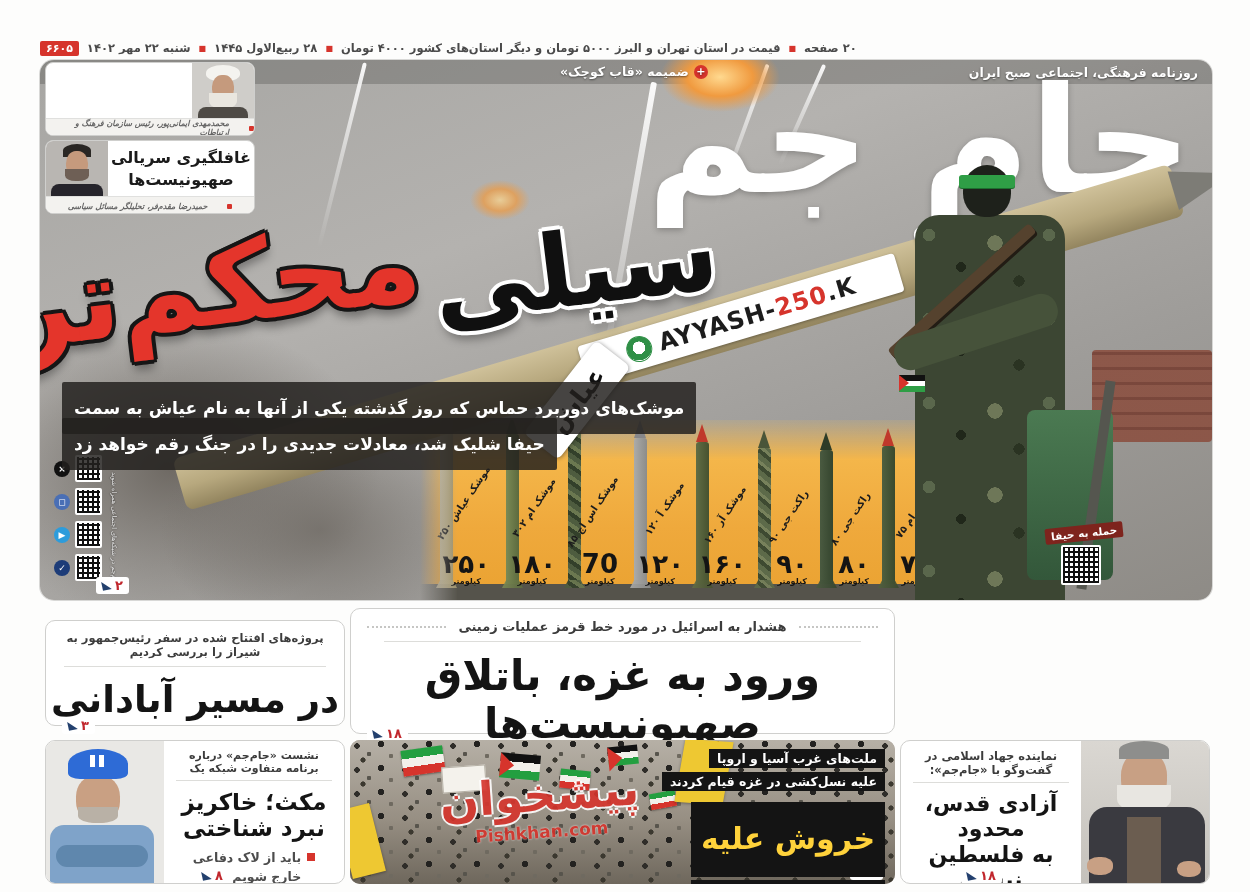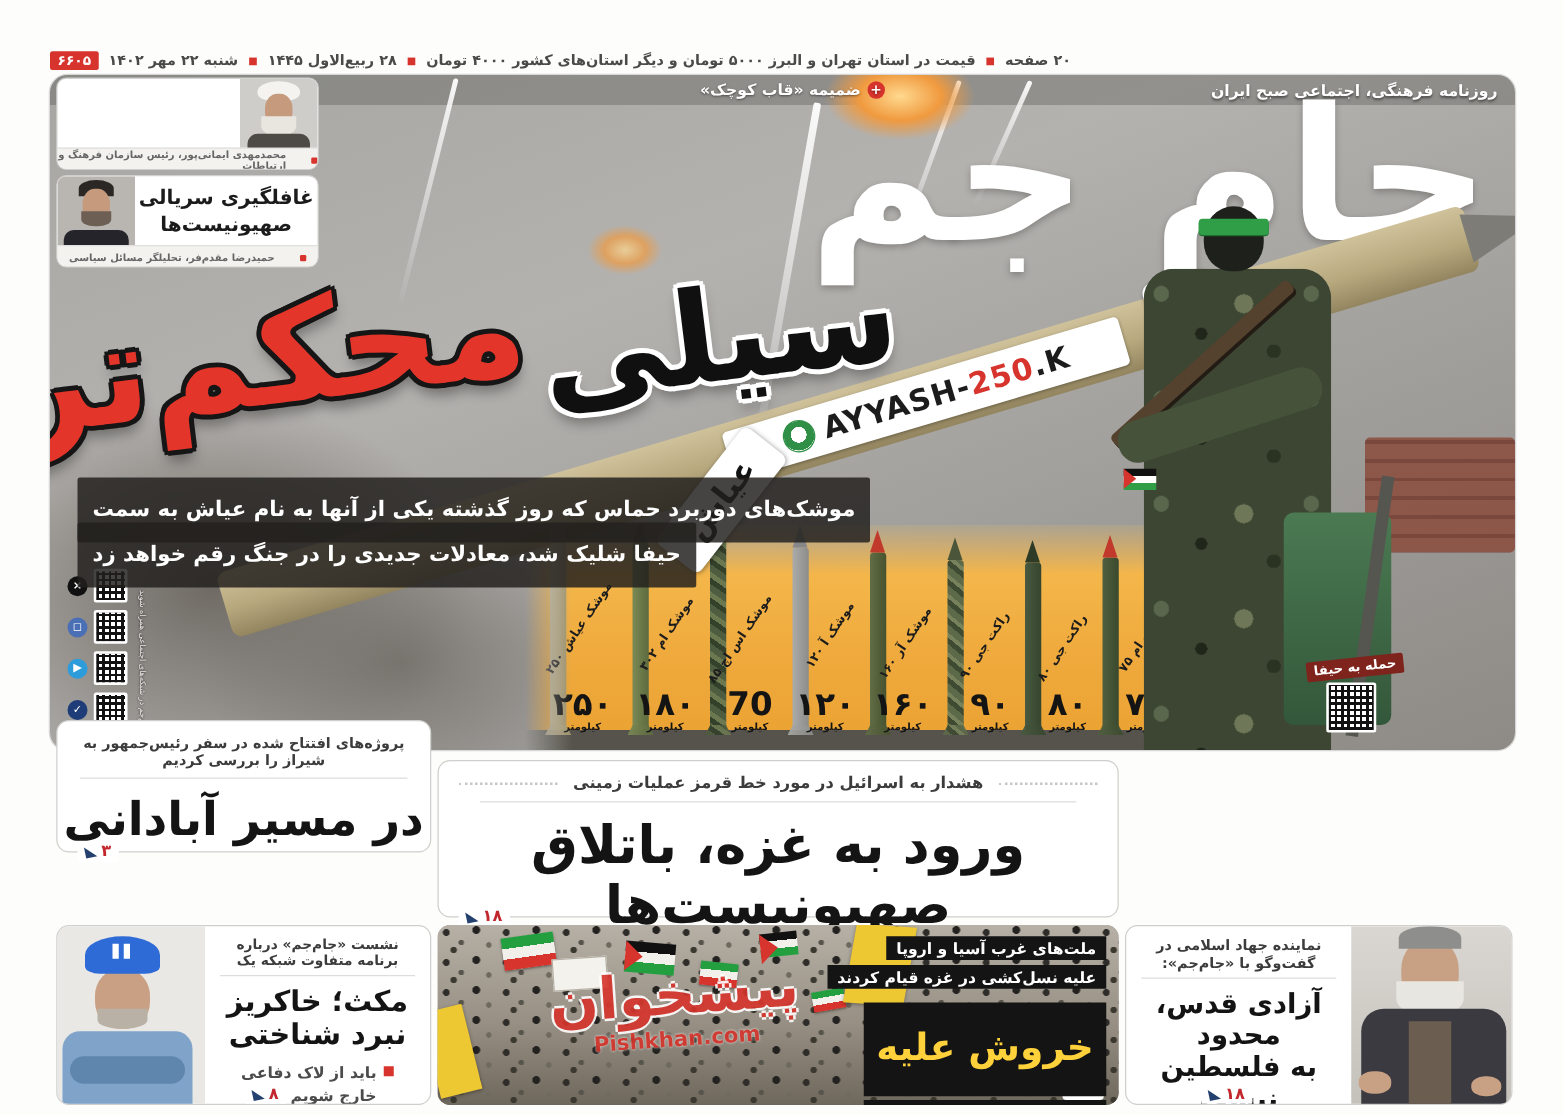--- a/index.html
+++ b/index.html
@@ -85,21 +85,21 @@
   .dek{position:absolute;left:22px;z-index:31;direction:rtl;}
   .dek span{display:inline-block;background:rgba(34,32,30,.84);color:#fff;font-size:17px;font-weight:700;padding:16px 12px;border-radius:2px;}
   .dek.l1{top:322px;}
   .dek.l2{top:358px;}
 
   
   .opcard{position:absolute;left:45px;width:210px;height:74px;background:#fff;border:1px solid #cfcfcd;border-radius:8px;overflow:hidden;z-index:40;}
   .opcard .row{display:flex;direction:rtl;height:55px;}
   .opcard .ttl{flex:1;display:flex;align-items:center;justify-content:center;text-align:center;font-size:16px;font-weight:900;color:#1b1b1b;line-height:1.35;direction:rtl;}
   .avatar{width:62px;height:55px;position:relative;overflow:hidden;background:#cfcdc9;flex:none;}
-  .byline{height:19px;background:#f3f2ef;border-top:1px solid #e0e0de;display:flex;align-items:center;justify-content:center;gap:20px;font-size:8px;color:#666;direction:rtl;font-weight:700;}
+  .byline{height:19px;background:#f3f2ef;border-top:1px solid #e0e0de;display:flex;align-items:center;justify-content:center;gap:20px;font-size:8px;color:#666;direction:rtl;font-weight:700;font-style:italic;}
   .reddot{width:5px;height:5px;background:#d6342c;flex:none;border-radius:1px;}
 
   
   .abox{position:absolute;background:#fff;border:1px solid #cfcfcd;border-radius:10px;}
   .kick{margin:10px 14px 0;text-align:center;font-size:13px;color:#3c3c3c;font-weight:700;direction:rtl;}
   .kick-flank{display:flex;align-items:center;gap:12px;margin:10px 16px 0;direction:rtl;}
   .kick-flank .dots{flex:1;border-top:2px dotted #c6c6c4;height:0;}
   .hairline{width:88%;margin:7px auto 0;border-bottom:1px solid #ddddda;}
   .bighead{text-align:center;font-weight:900;color:#141414;direction:rtl;line-height:1.15;}
 
@@ -352,21 +352,21 @@
         <div class="pa" style="left:19px;top:28px;width:24px;height:12px;background:#6e5f55;border-radius:0 0 45% 45%;"></div>
         <div class="pa" style="left:5px;top:43px;width:52px;height:13px;background:#26242b;border-radius:8px 8px 0 0;"></div>
       </div>
     </div>
     <div class="byline">
         <span class="reddot"></span>
         <span>حمیدرضا مقدم‌فر، تحلیلگر مسائل سیاسی</span>
       </div>
   </div>
 
-  <div class="abox" style="left:45px;top:576px;width:300px;height:106px;">
+  <div class="abox" style="left:45px;top:620px;width:300px;height:106px;">
     <div class="kick" style="font-size:11.5px;">پروژه‌های افتتاح شده در سفر رئیس‌جمهور به شیراز را بررسی کردیم</div>
     <div class="hairline"></div>
     <div class="bighead" style="font-size:37px;margin-top:12px;">در مسیر آبادانی</div>
     <div class="marker on-border" style="left:16px;">
         <b>۳</b>
         <span class="cursor"></span>
       </div>
   </div>
 
   <div class="abox" style="left:350px;top:608px;width:545px;height:126px;">

